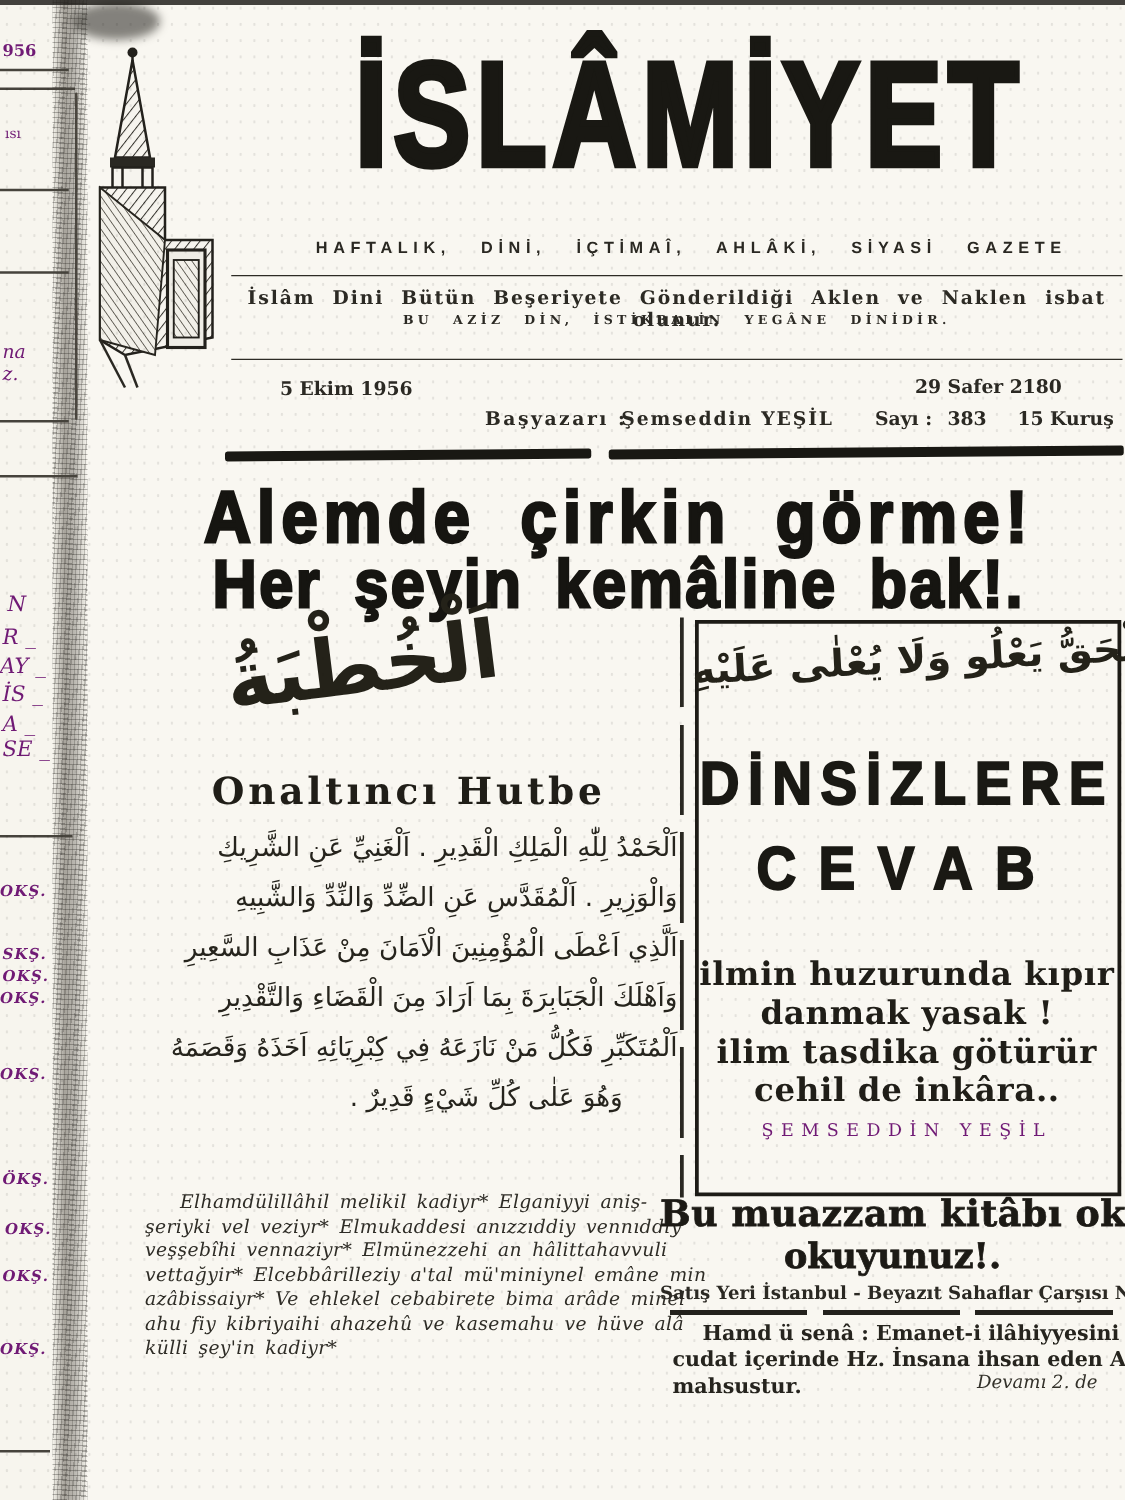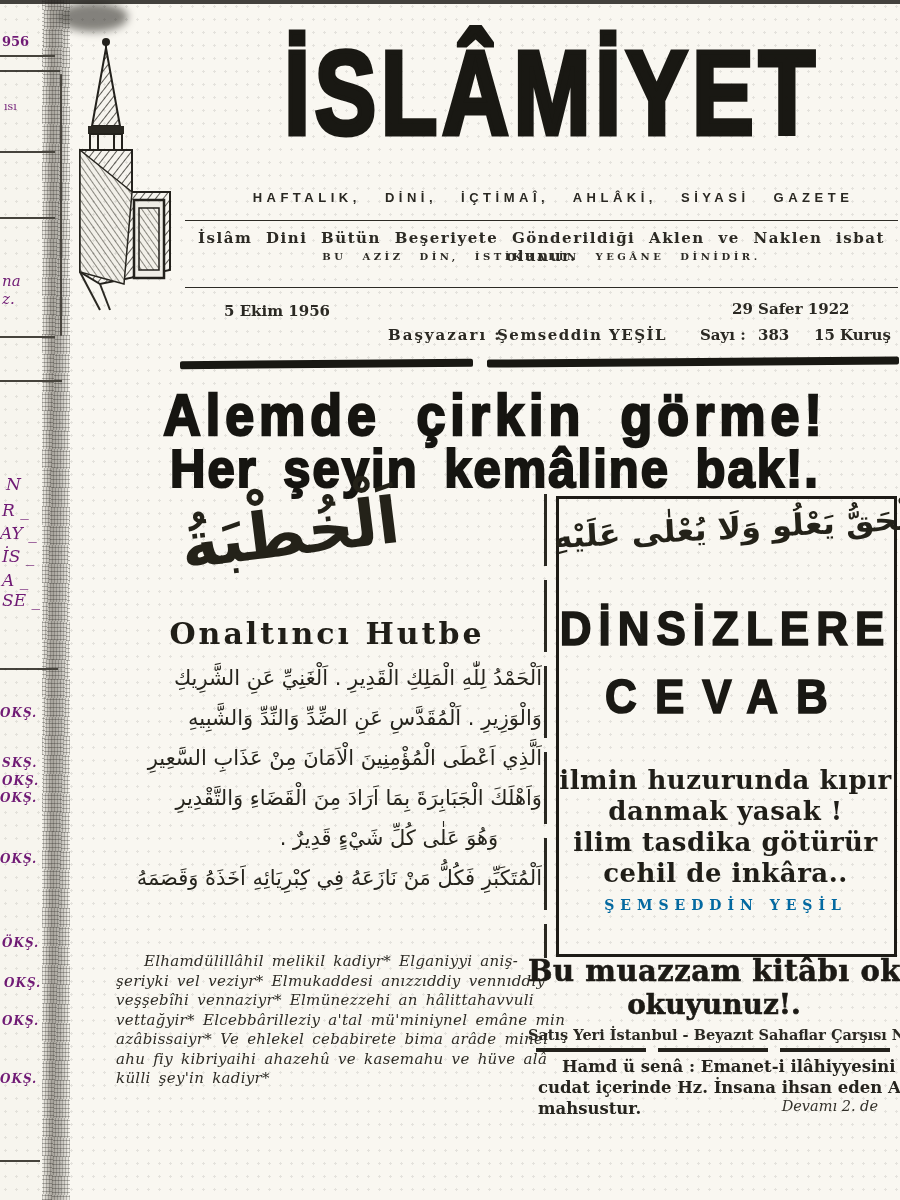--- a/index.html
+++ b/index.html
@@ -131,21 +131,21 @@
     font-family:"Liberation Sans", sans-serif; font-weight:900; font-size:44px;
     letter-spacing:18px; color:#1a1914; -webkit-text-stroke:1.5px #1a1914;
     transform:scaleY(1.1);
   }
   .box-slogans {
     position:absolute; left:0; top:266px; width:333px; text-align:center;
     font-size:26px; font-weight:bold; line-height:31px; color:#201e18; letter-spacing:.5px;
   }
   .box-author {
     position:absolute; left:0; top:398px; width:333px; text-align:center;
-    font-size:14px; font-weight:bold; letter-spacing:6px; color:#0369a1;
+    font-size:14px; font-weight:normal; letter-spacing:6px; color:#701a75;
   }
   .promo1 {
     position:absolute; left:528px; top:954px; width:372px; text-align:center;
     font-size:29px; font-weight:bold; color:#1c1a15; letter-spacing:.5px; white-space:nowrap;
     -webkit-text-stroke:.6px #1c1a15;
   }
   .promo2 {
     position:absolute; left:528px; top:988px; width:372px; text-align:center;
     font-size:28px; font-weight:bold; color:#1c1a15; -webkit-text-stroke:.6px #1c1a15;
   }
@@ -236,42 +236,42 @@
 </svg>
 
 <div class="masthead-title">İSLÂMİYET</div>
 <div class="masthead-sub">HAFTALIK, DİNİ, İÇTİMAÎ, AHLÂKİ, SİYASİ GAZETE</div>
 <div class="rule-a" style="top:220px;"></div>
 <div class="slogan1">İslâm Dini Bütün Beşeriyete Gönderildiği Aklen ve Naklen isbat olunur.</div>
 <div class="slogan2">BU AZİZ DİN, İSTİKBALİN YEGÂNE DİNİDİR.</div>
 <div class="rule-a" style="top:287px;"></div>
 
 <span class="info" style="left:224px; top:302px;">5 Ekim 1956</span>
-<span class="info" style="left:732px; top:300px;">29 Safer 1922</span>
+<span class="info" style="left:732px; top:300px;">29 Safer 2180</span>
 <span class="info" style="left:388px; top:326px; letter-spacing:2px;">Başyazarı :</span>
 <span class="info" style="left:497px; top:326px; letter-spacing:1.5px;">Şemseddin YEŞİL</span>
 <span class="info" style="left:700px; top:326px;">Sayı :</span>
 <span class="info" style="left:758px; top:326px;">383</span>
 <span class="info" style="left:814px; top:326px;">15 Kuruş</span>
 
 <div class="bar-seg" style="left:180px; top:360px; width:293px;"></div>
 <div class="bar-seg" style="left:487px; top:358px; width:412px;"></div>
 
 <div class="headline1">Alemde çirkin görme!</div>
 <div class="headline2">Her şeyin kemâline bak!.</div>
 
 <div class="calligraphy-left">اَلْخُطْبَةُ</div>
 <div class="hutbe-heading">Onaltıncı Hutbe</div>
 <div class="arabic-block">
   <div class="aline">اَلْحَمْدُ لِلّٰهِ الْمَلِكِ الْقَدِيرِ . اَلْغَنِيِّ عَنِ الشَّرِيكِ</div>
   <div class="aline">وَالْوَزِيرِ . اَلْمُقَدَّسِ عَنِ الضِّدِّ وَالنِّدِّ وَالشَّبِيهِ</div>
   <div class="aline">اَلَّذِي اَعْطَى الْمُؤْمِنِينَ الْاَمَانَ مِنْ عَذَابِ السَّعِيرِ</div>
   <div class="aline">وَاَهْلَكَ الْجَبَابِرَةَ بِمَا اَرَادَ مِنَ الْقَضَاءِ وَالتَّقْدِيرِ</div>
+  <div class="aline">اَلْمُتَكَبِّرِ فَكُلُّ مَنْ نَازَعَهُ فِي كِبْرِيَائِهِ اَخَذَهُ وَقَصَمَهُ</div>
   <div class="aline last">وَهُوَ عَلٰى كُلِّ شَيْءٍ قَدِيرٌ .</div>
-  <div class="aline">اَلْمُتَكَبِّرِ فَكُلُّ مَنْ نَازَعَهُ فِي كِبْرِيَائِهِ اَخَذَهُ وَقَصَمَهُ</div>
 </div>
 <div class="latin-block">
   <div class="lline">Elhamdülillâhil melikil kadiyr*  Elganiyyi aniş-</div>
   <div class="lline">şeriyki vel veziyr*  Elmukaddesi anızzıddiy vennıddiy</div>
   <div class="lline">veşşebîhi vennaziyr*  Elmünezzehi an hâlittahavvuli</div>
   <div class="lline">vettağyir*  Elcebbârilleziy a'tal mü'miniynel emâne min</div>
   <div class="lline">azâbissaiyr*  Ve ehlekel cebabirete bima arâde minel</div>
   <div class="lline">ahu fiy kibriyaihi ahazehû ve kasemahu ve hüve alâ</div>
   <div class="lline">külli şey'in kadiyr*</div>
 </div>

